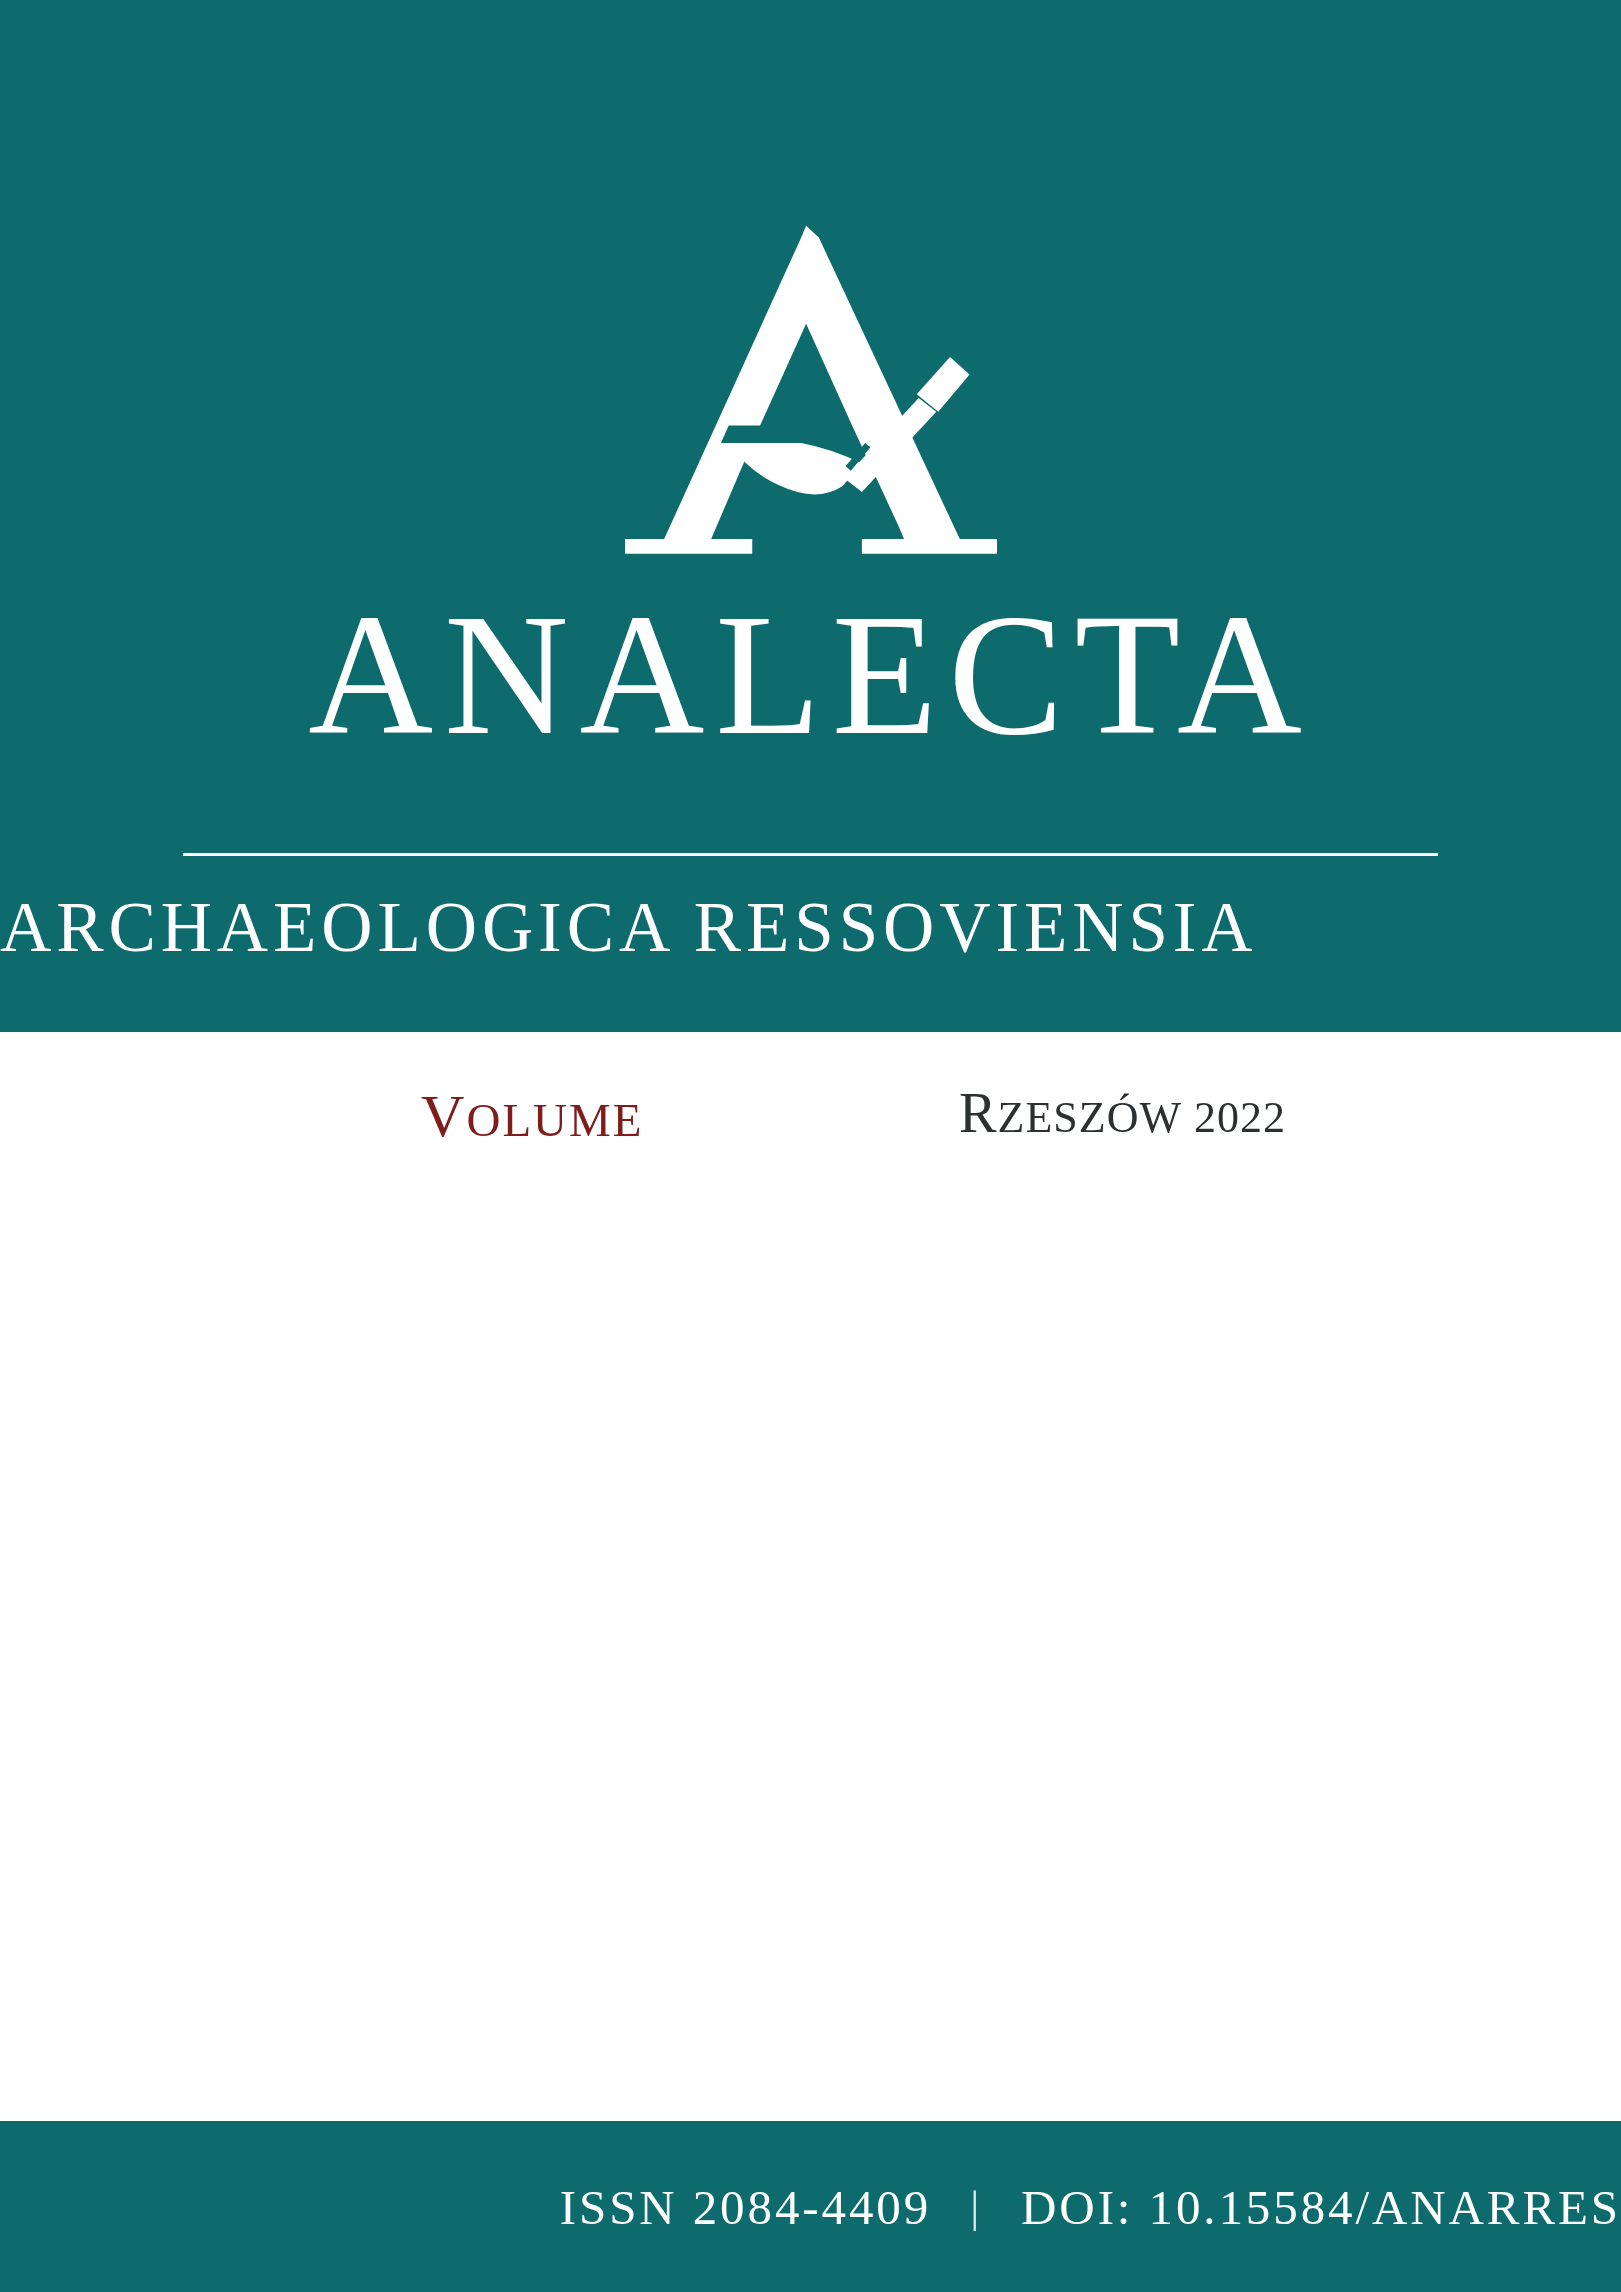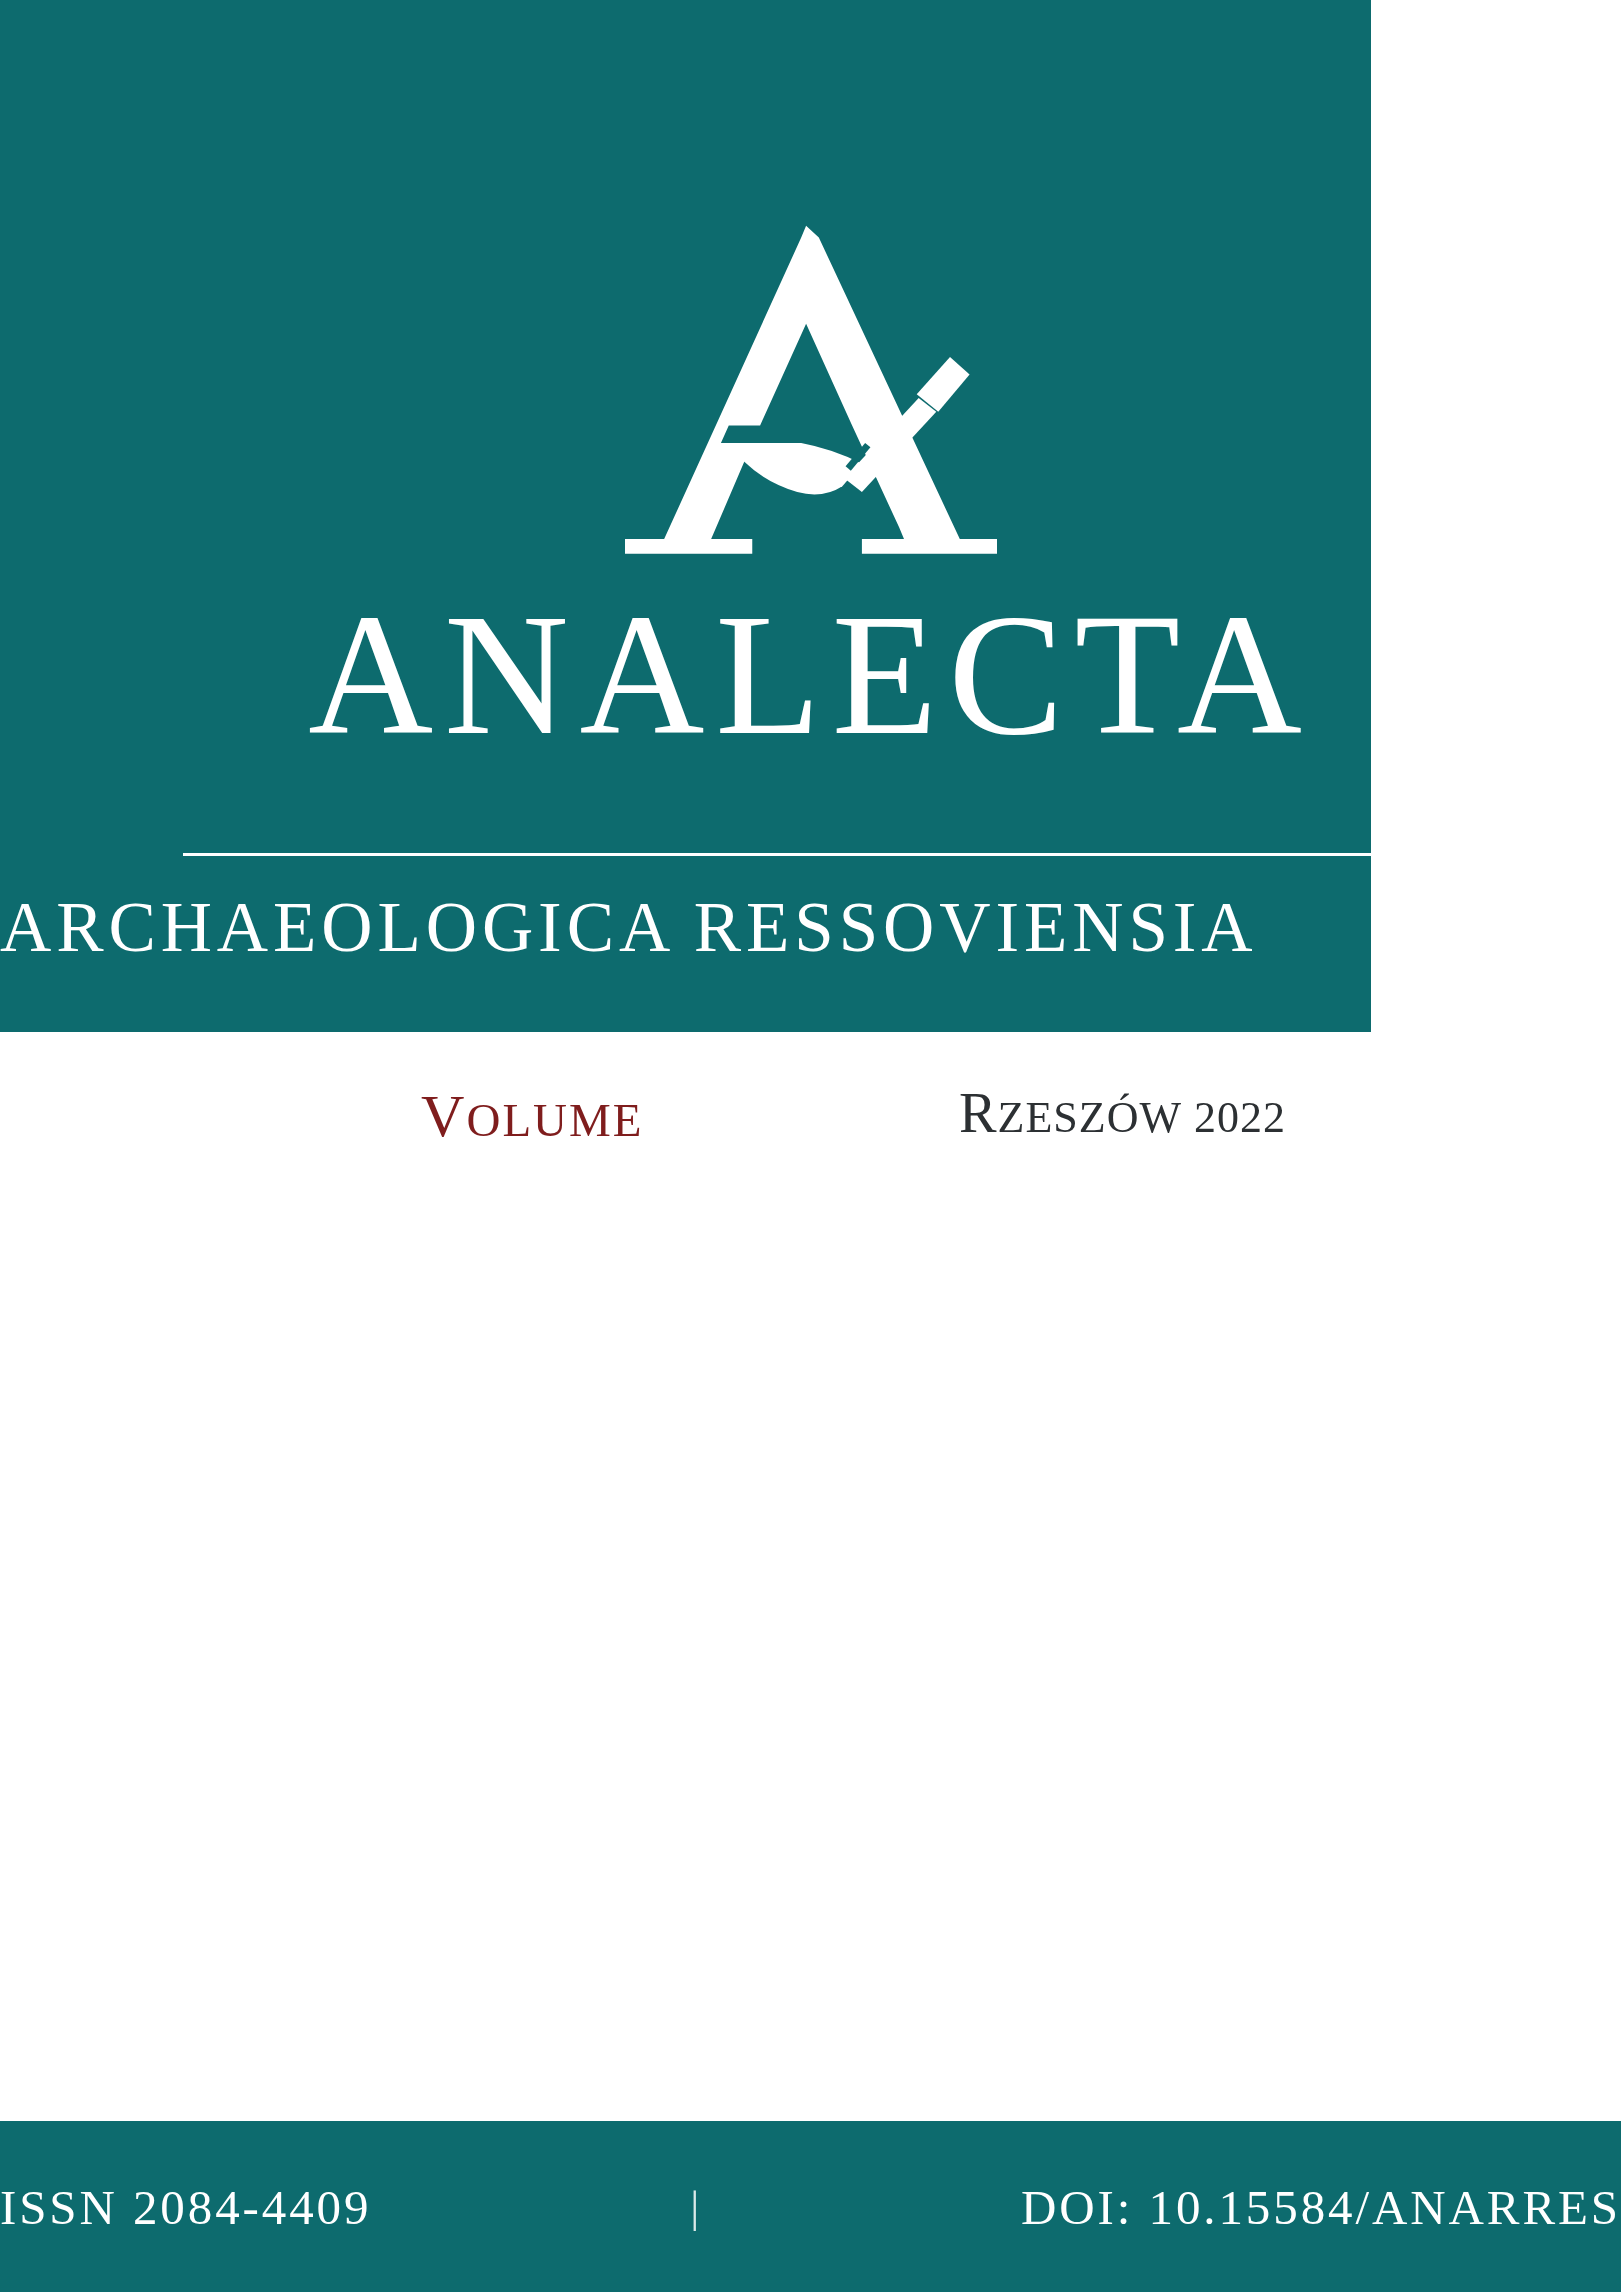--- a/index.html
+++ b/index.html
@@ -13,21 +13,21 @@
     position: relative;
     font-family: "Liberation Serif", serif;
     overflow: hidden;
   }
 
   
   .top-banner {
     position: absolute;
     left: 0;
     top: 0;
-    width: 1371px;
+    width: 1621px;
     height: 1032px;
     background: #0d6b6e;
     overflow: hidden;
   }
 
   
   .logo-wrap {
     position: absolute;
     left: 0;
     top: 206px;
@@ -123,21 +123,21 @@
     background: #0d6b6e;
   }
   .footer-text {
     position: absolute;
     left: 0;
     top: 0;
     width: 1621px;
     height: 172px;
     display: flex;
     align-items: center;
-    justify-content: space-between;
+    justify-content: flex-end;
     gap: 39px;
     color: #ffffff;
     font-size: 49px;
     letter-spacing: 2.9px;
     font-family: "Liberation Serif", serif;
   }
   .footer-sep {
     color: #ffffff;
     opacity: 0.85;
     font-size: 45px;

